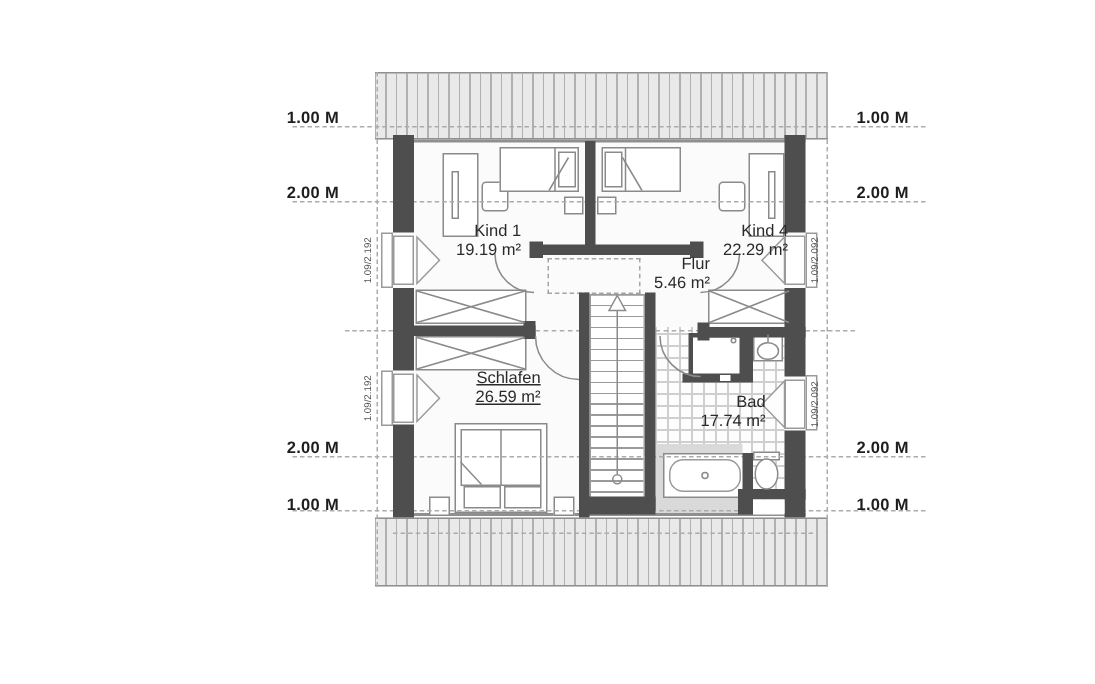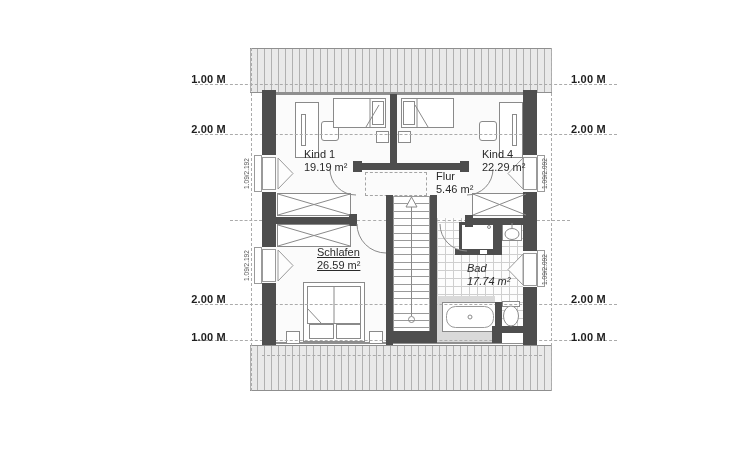--- a/index.html
+++ b/index.html
@@ -16,21 +16,21 @@
   .dashH{border-top:1px dashed #ababab;height:0;}
   .dashV{border-left:1px dashed #ababab;width:0;}
   .dashRect{border:1px dashed #a5a5a5;background:transparent;}
   .tiles{background-color:#fdfdfd;
          background-image:repeating-linear-gradient(0deg,#cfcfcf 0 1px,transparent 1px 8px),
                           repeating-linear-gradient(90deg,#cfcfcf 0 1px,transparent 1px 8px);}
   .gray{background:#d9d9d9;}
   .stairs{background:#fff;border:1px solid #9a9a9a;
           background-image:repeating-linear-gradient(180deg,transparent 0 6.3px,#9a9a9a 6.3px 7.3px);}
   .dimlabel{font-size:11px;font-weight:600;color:#1e1e1e;letter-spacing:.2px;white-space:nowrap;}
-  .roomlabel{font-size:11px;color:#2a2a2a;line-height:13px;white-space:nowrap;}
+  .roomlabel{font-size:11px;color:#2a2a2a;line-height:13px;white-space:nowrap;text-align:right;}
   .winlabel{font-size:6.5px;color:#555;white-space:nowrap;text-align:center;
             transform:rotate(-90deg);transform-origin:center;width:40px;height:9px;line-height:9px;}
   svg{position:absolute;left:0;top:0;}
 </style>
 </head>
 <body>
 
 <div class="canvas">
 
   <div class="abs roof" style="left:210px;top:48px;width:302px;height:45px;"></div>
@@ -188,18 +188,18 @@
     <div>22.29 m²</div>
   </div>
   <div class="abs roomlabel" style="left:396px;top:170px;">
     <div>Flur</div>
     <div>5.46 m²</div>
   </div>
   <div class="abs roomlabel" style="left:277px;top:246px;text-decoration:underline;">
     <div>Schlafen</div>
     <div>26.59 m²</div>
   </div>
-  <div class="abs roomlabel" style="left:427px;top:262px;font-style:italic;">
+  <div class="abs roomlabel" style="left:427px;top:262px;">
     <div>Bad</div>
     <div>17.74 m²</div>
   </div>
 
 </div>
 
 </body></html>

